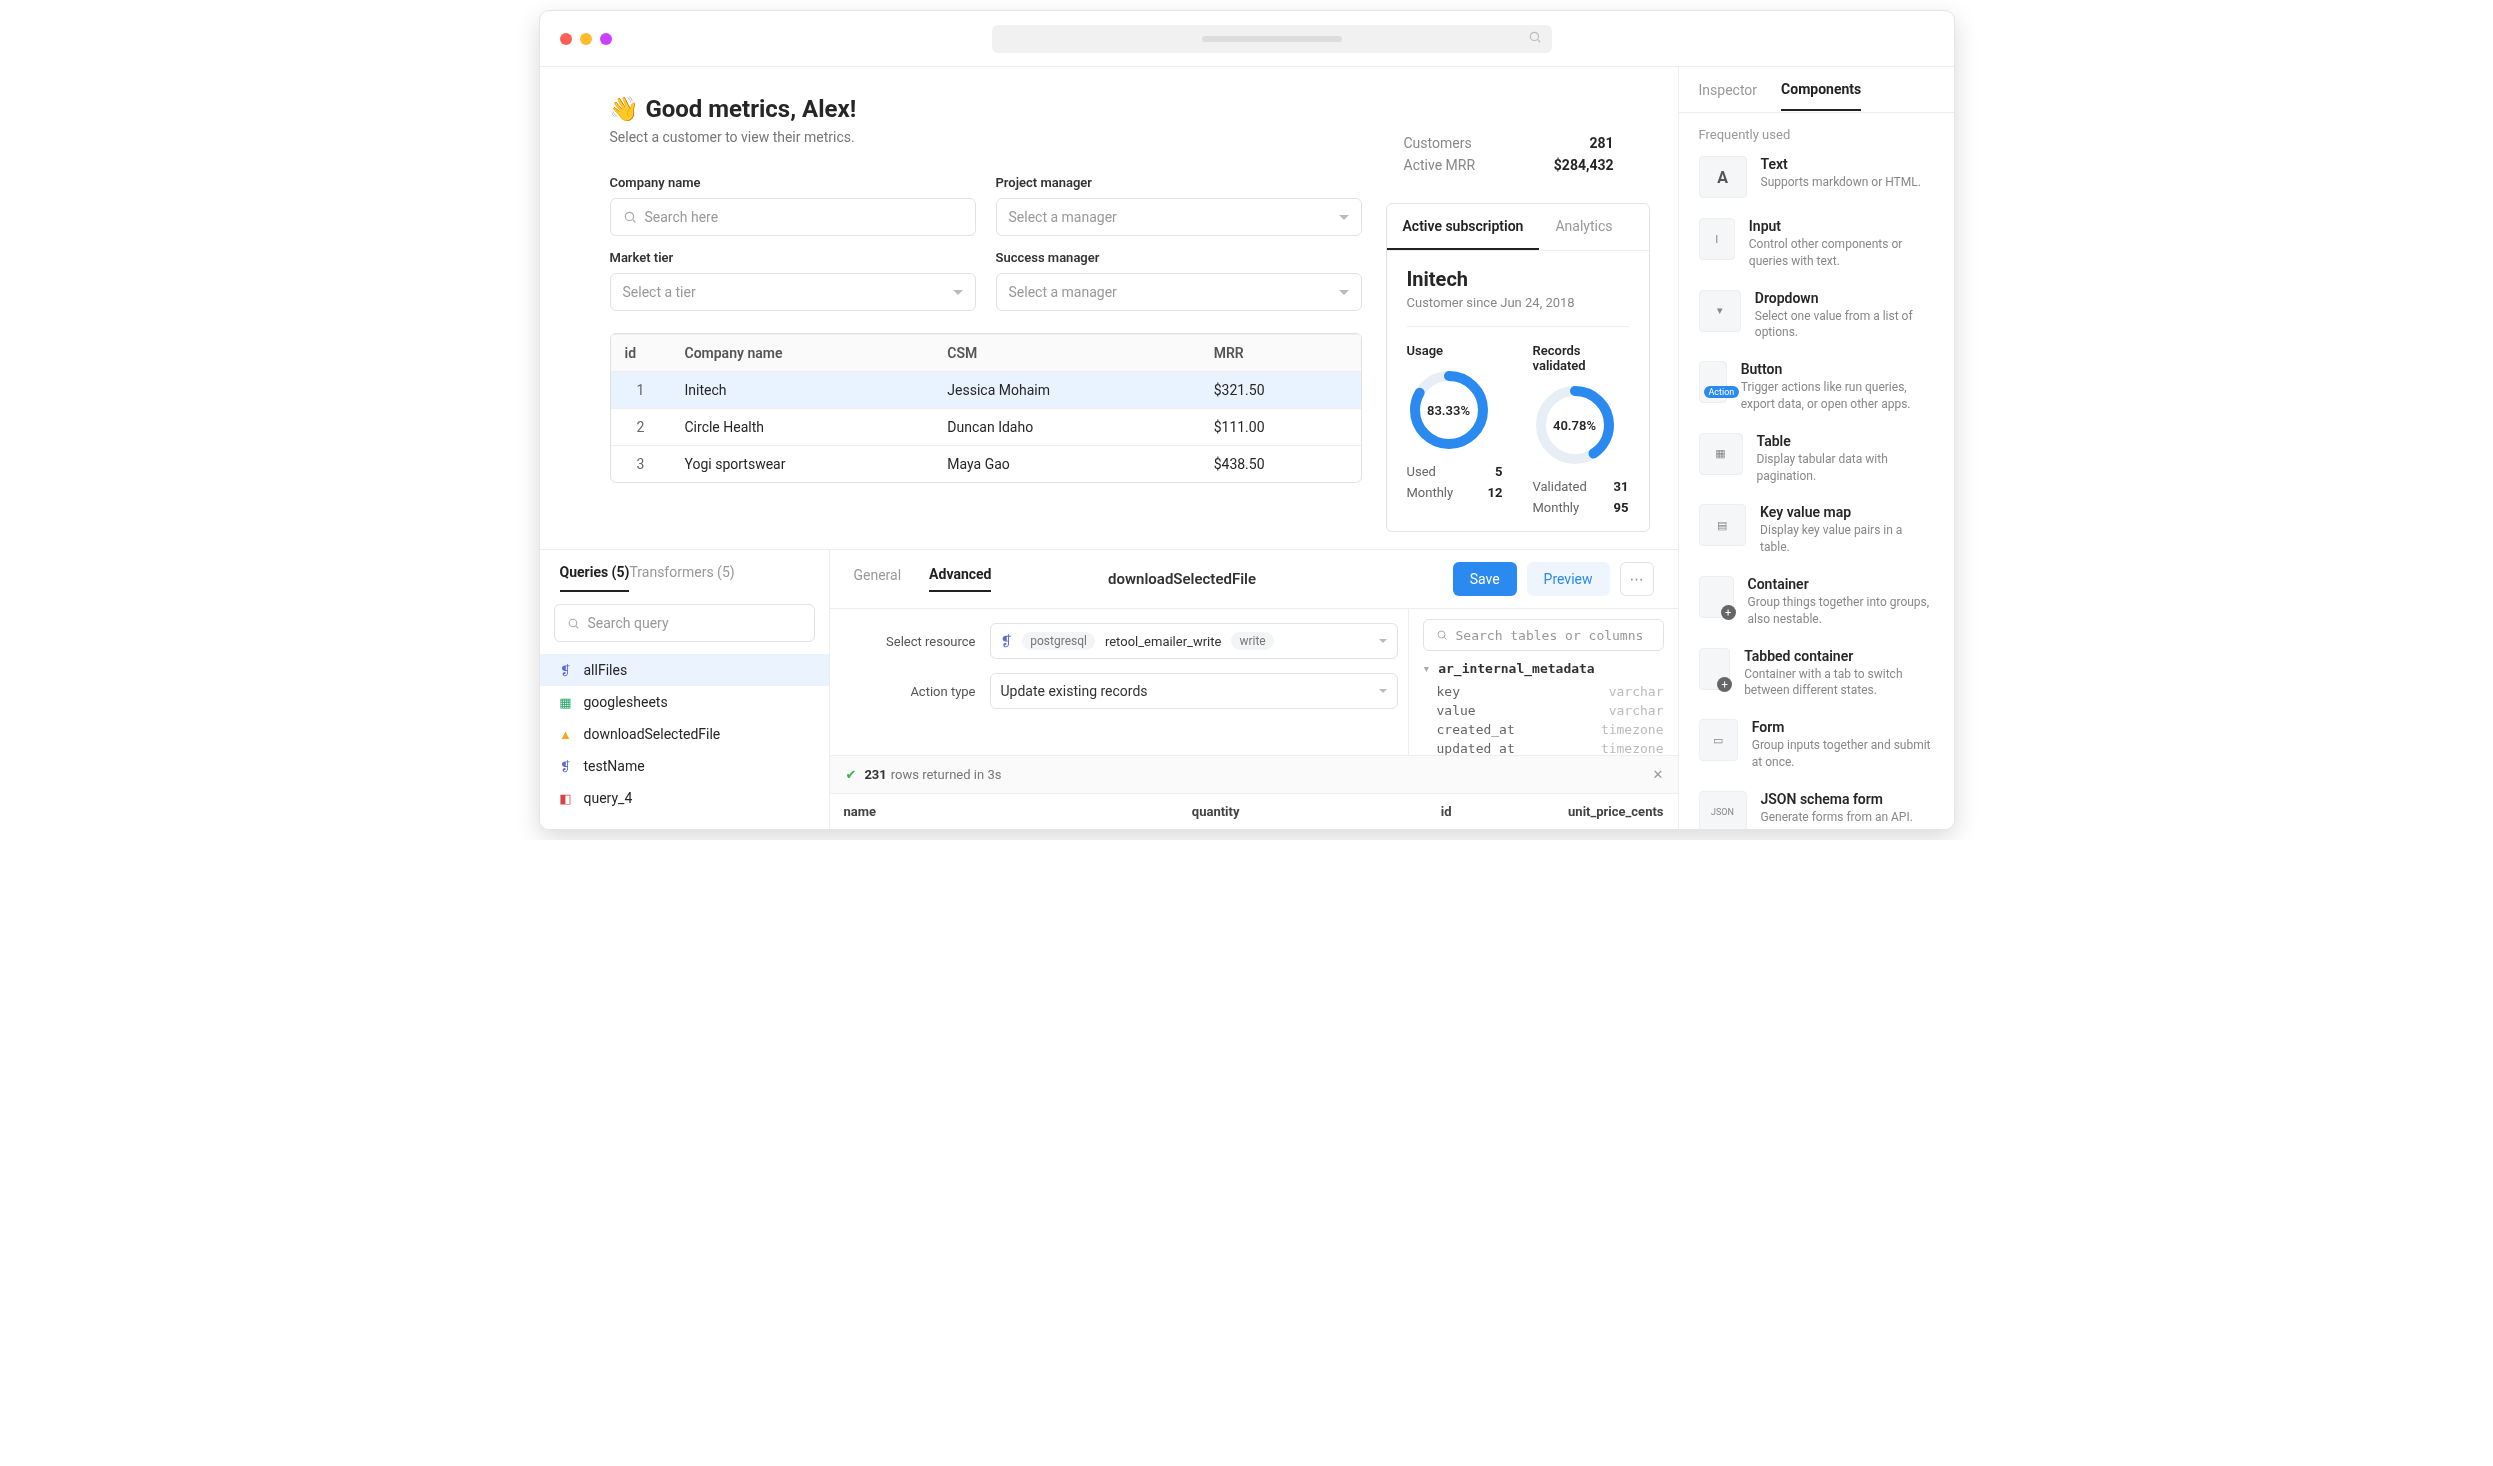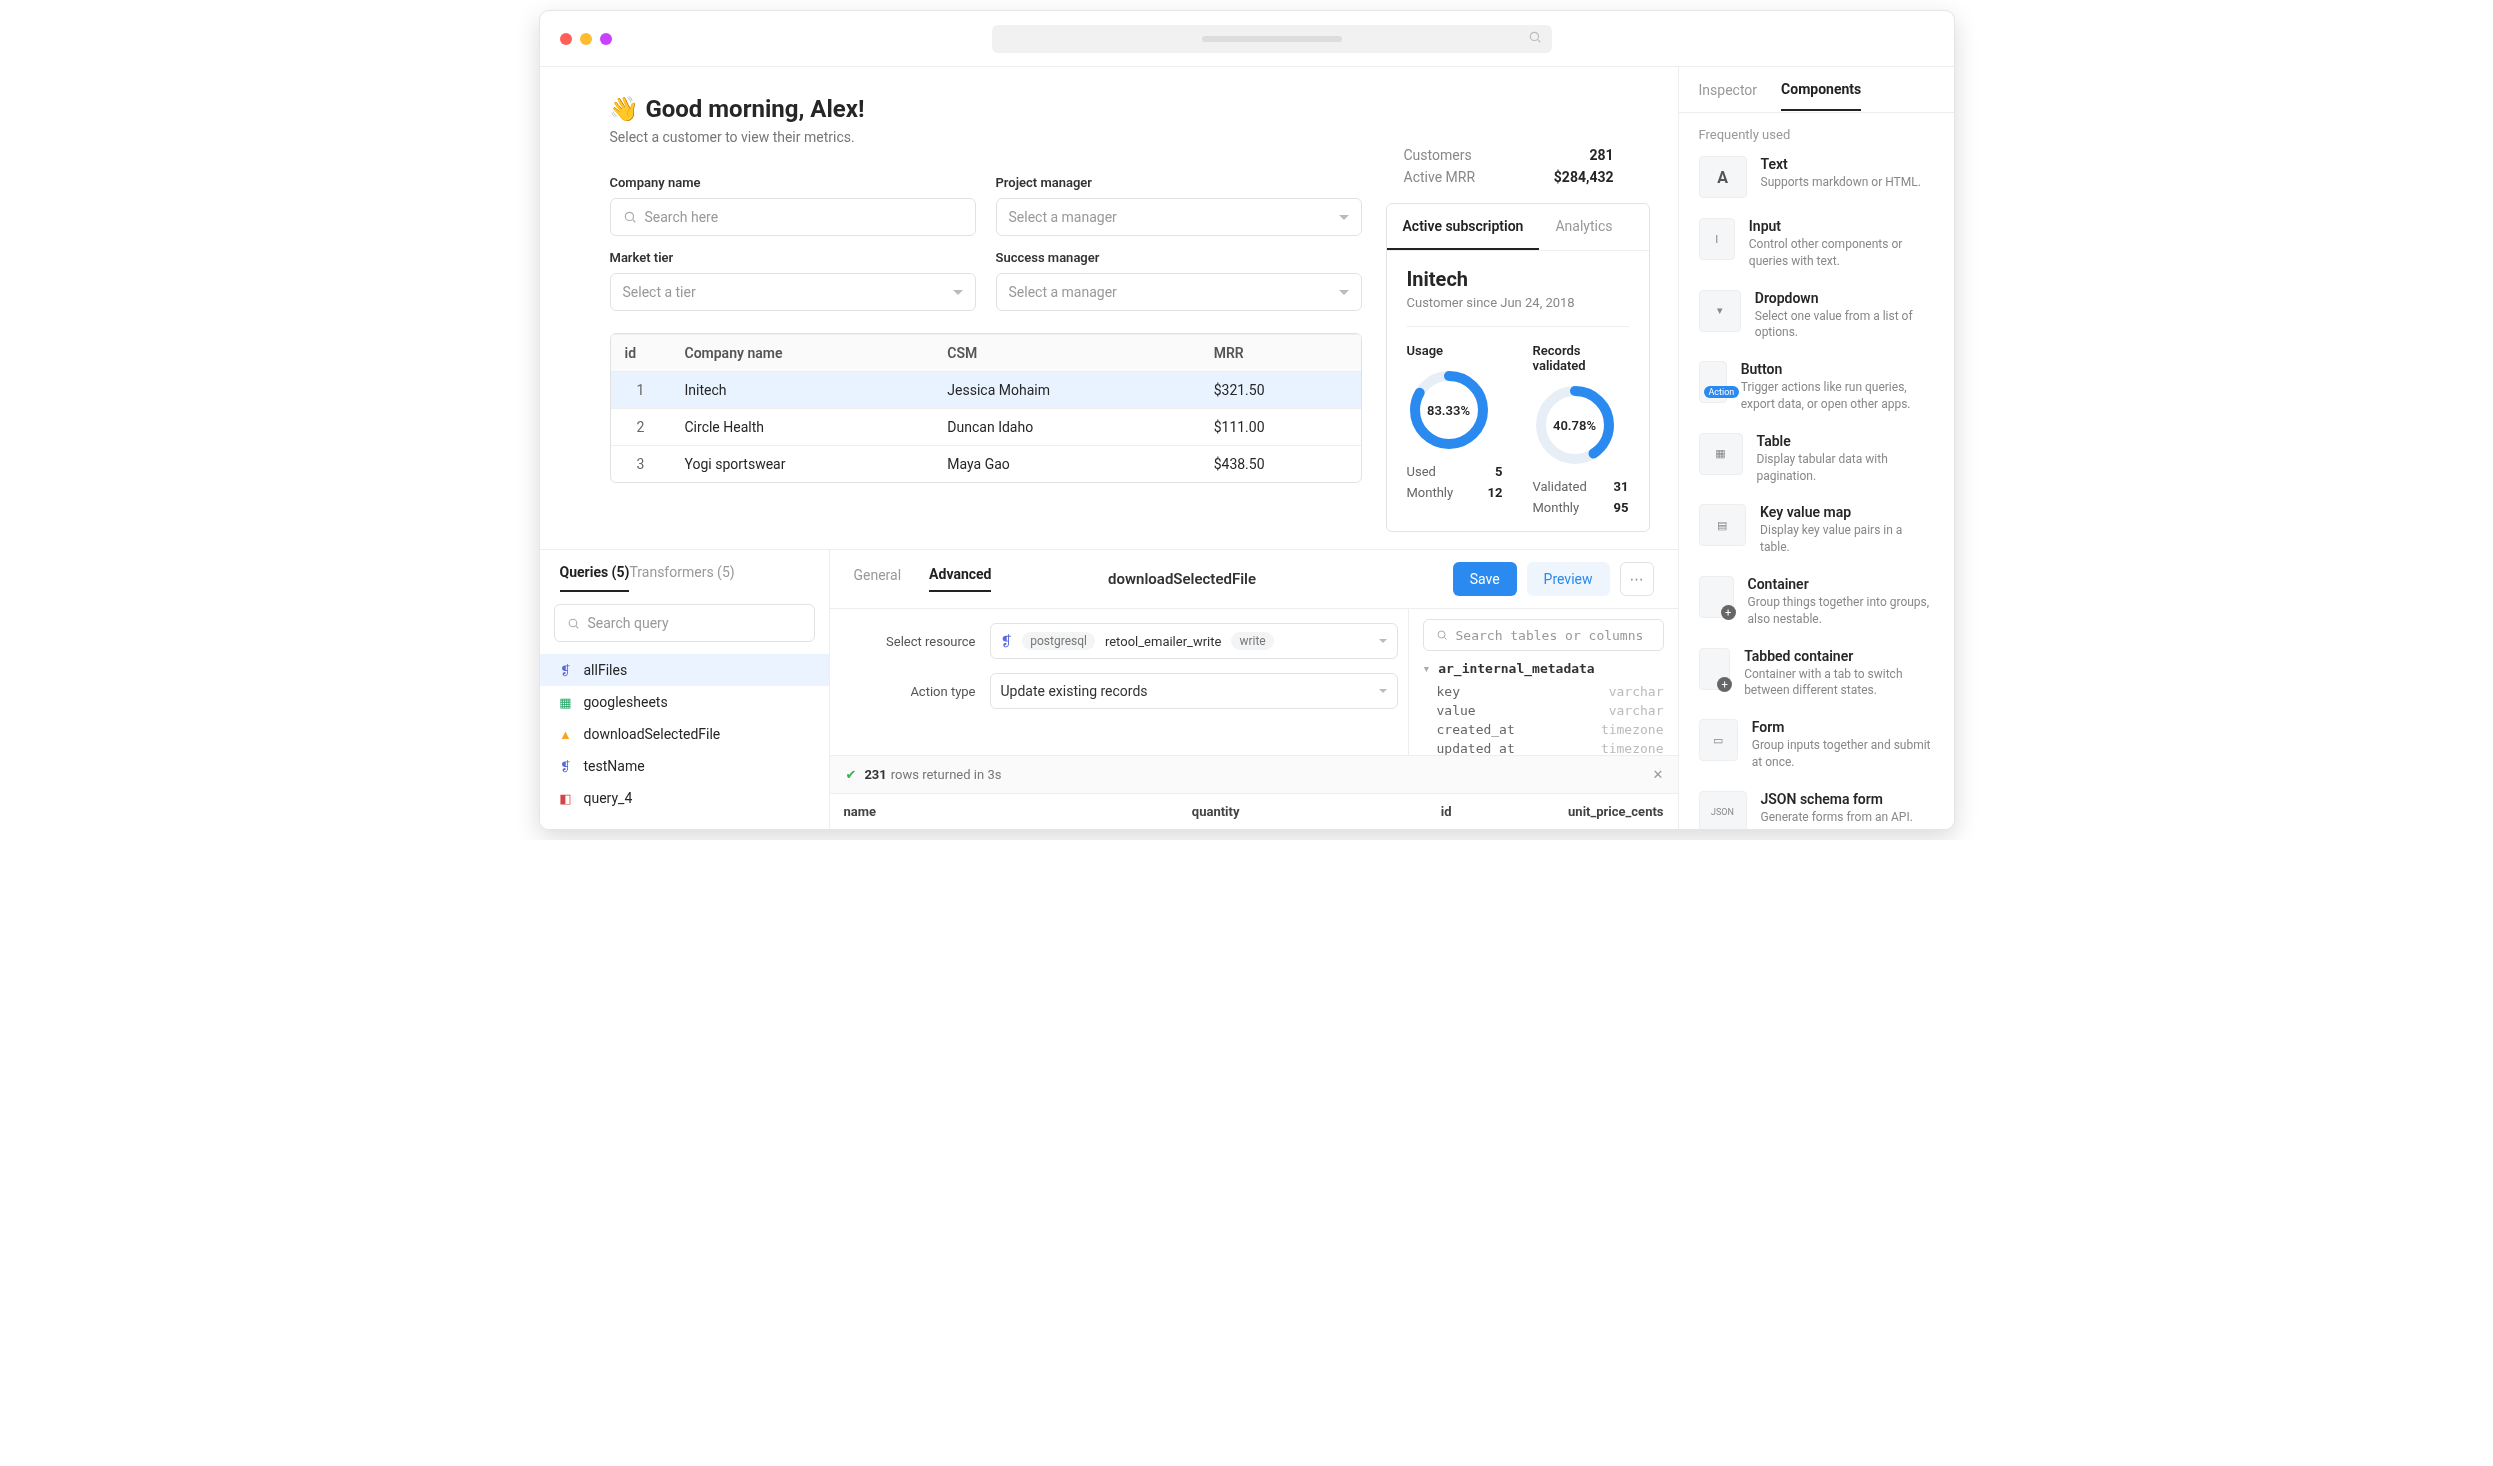--- a/index.html
+++ b/index.html
@@ -12,21 +12,21 @@
   .searchbar { flex:0 0 560px; margin-left:380px; height:28px; background:#f1f1f1; border-radius:6px; display:flex; align-items:center; justify-content:center; position:relative; }
   .searchbar .line { width:140px; height:6px; background:#ddd; border-radius:3px; }
   .searchbar .sicn { position:absolute; right:10px; color:#bbb; }
   .main { display:flex; height:calc(100% - 56px); }
   .canvas { flex:1; display:flex; flex-direction:column; min-width:0; }
   .upper { flex:1; overflow:hidden; padding: 28px 28px 0 70px; display:flex; gap:24px; min-height:0; }
   .leftcol { flex:1.05; min-width:0; }
   .rightcol { width:264px; }
   .greeting { font-size:24px; font-weight:700; display:flex; align-items:center; gap:6px;}
   .subtitle { color:#777; margin-top:6px; }
-  .kpis { position:absolute; right:340px; top:136px; text-align:right; font-size:14px;}
+  .kpis { position:absolute; right:340px; top:124px; text-align:right; font-size:14px;}
   .krow { display:flex; gap:30px; justify-content:flex-end; margin-bottom:6px;}
   .klabel{ color:#888; width:100px; text-align:left;}
   .kval{ font-weight:700; width:80px; text-align:right;}
   .filters { margin-top:30px; display:grid; grid-template-columns: 1fr 1fr; gap: 14px 20px; }
   .field label { font-weight:600; font-size:13px; color:#333; display:block; margin-bottom:8px; }
   .input, .select { width:100%; height:38px; border:1px solid #e2e2e2; border-radius:6px; background:#fff; padding:0 12px; display:flex; align-items:center; color:#999; position:relative; font-size:14px;}
   .input svg { margin-right:8px; color:#aaa;}
   .select::after { content:""; position:absolute; right:12px; top:16px; border:5px solid transparent; border-top-color:#bbb;}
   .tablecard { margin-top:22px; border:1px solid #e2e2e2; border-radius:6px; background:#fff; overflow:hidden;}
   .thead { display:flex; align-items:center; justify-content:space-between; padding:10px 14px; color:#555; font-size:14px;}
@@ -133,21 +133,21 @@
       </span>
     </div>
   </div>
 
   <div class="main">
     <div class="canvas">
       <div class="upper">
         <div class="leftcol">
           <div class="greeting">
             <span>👋</span>
-            <span>Good morning, Alex!</span>
+            <span>Good metrics, Alex!</span>
           </div>
           <div class="subtitle">Select a customer to view their metrics.</div>
 
           <div class="filters">
             <div class="field">
               <label>Company name</label>
               <div class="input">
                 <svg width="14" height="14" viewBox="0 0 24 24" fill="none" stroke="currentColor" stroke-width="2">
                     <circle cx="11" cy="11" r="7"></circle>
                     <line x1="21" y1="21" x2="16.65" y2="16.65"></line>

